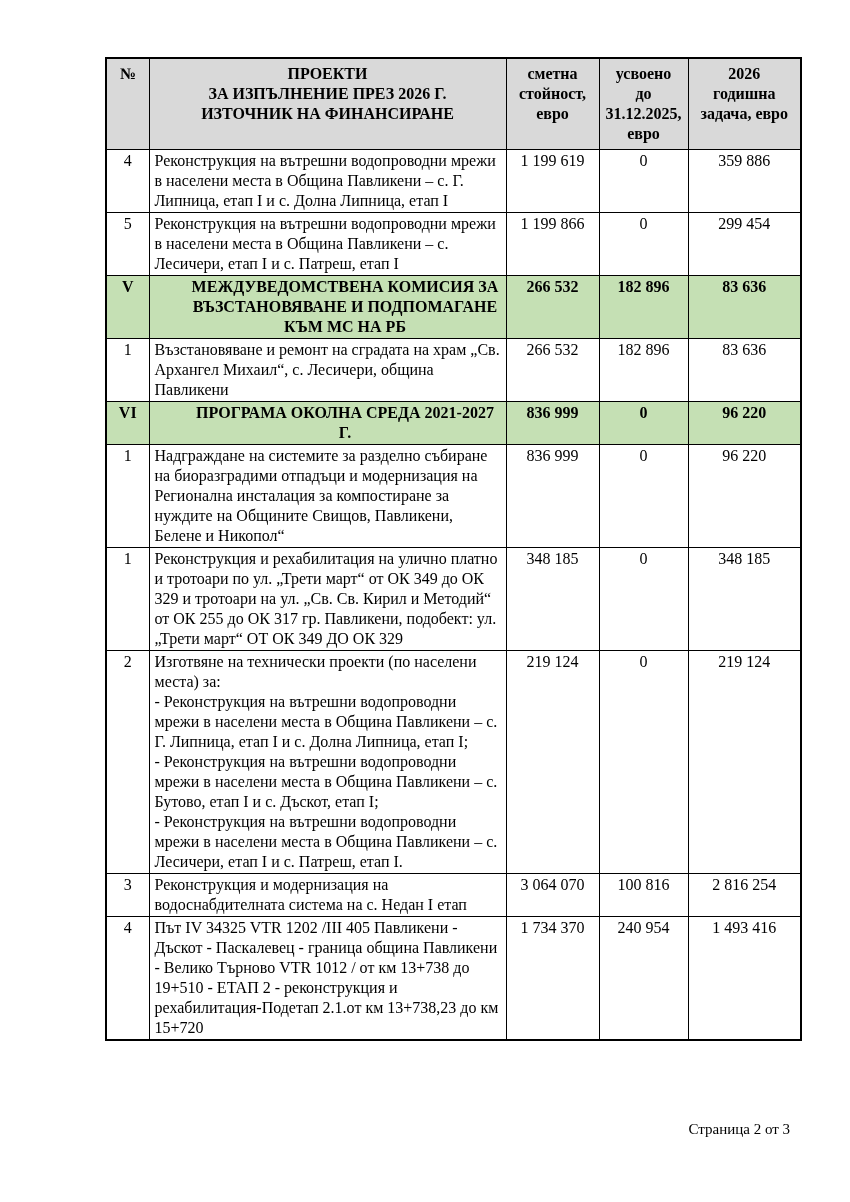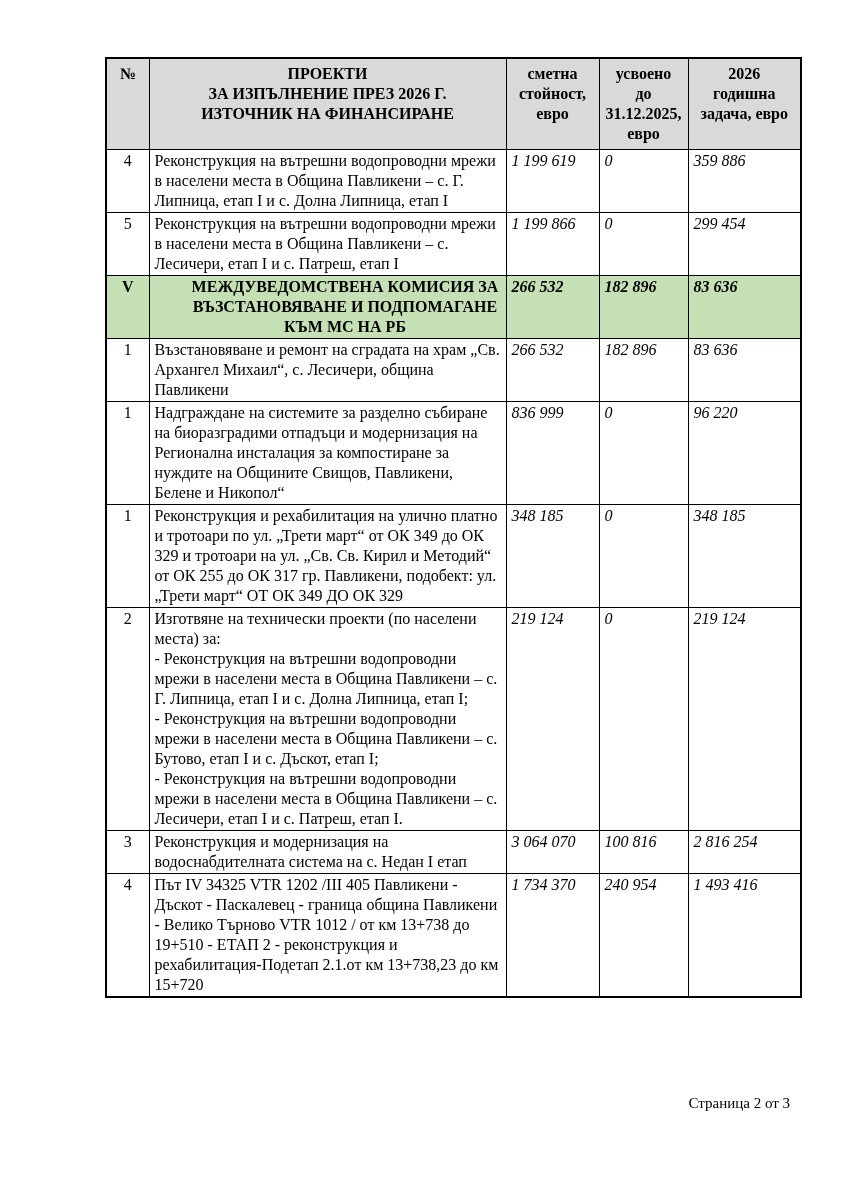--- a/index.html
+++ b/index.html
@@ -39,33 +39,33 @@
     text-align: center;
     white-space: pre-line;
     padding: 5px 2px;
     height: 78px;
   }
   table.projects td {
     padding: 1px 5px;
   }
   td.num  { text-align: center; padding: 1px 2px; }
   td.desc { text-align: left; white-space: pre-line; }
-  td.val  { text-align: left; font-style: italic; }
+  td.val  { text-align: center; }
   tr.section td {
     background: var(--section-bg, #c5e0b4);
     font-weight: bold;
   }
   tr.section td.desc {
     text-align: center;
     white-space: normal;
     padding-left: 40px;
   }
   .footer {
     position: absolute;
-    top: 1094px;
+    top: 1120px;
     right: 60px;
     font-size: 15px;
     line-height: 18px;
   }
 </style>
 </head>
 <body>
 
 <div class="page">
 
@@ -117,20 +117,27 @@
           <td class="val">182 896</td>
           <td class="val">83 636</td>
         </tr>
         <tr>
           <td class="num">1</td>
           <td class="desc">Възстановяване и ремонт на сградата на храм „Св. Архангел Михаил“, с. Лесичери, община Павликени</td>
           <td class="val">266 532</td>
           <td class="val">182 896</td>
           <td class="val">83 636</td>
         </tr>
+        <tr class="section">
+          <td class="num">VI</td>
+          <td class="desc">ПРОГРАМА ОКОЛНА СРЕДА 2021-2027 Г.</td>
+          <td class="val">836 999</td>
+          <td class="val">0</td>
+          <td class="val">96 220</td>
+        </tr>
         <tr>
           <td class="num">1</td>
           <td class="desc">Надграждане на системите за разделно събиране на биоразградими отпадъци и модернизация на Регионална инсталация за компостиране за нуждите на Общините Свищов, Павликени, Белене и Никопол“</td>
           <td class="val">836 999</td>
           <td class="val">0</td>
           <td class="val">96 220</td>
         </tr>
         <tr>
           <td class="num">1</td>
           <td class="desc">Реконструкция и рехабилитация на улично платно и тротоари по ул. „Трети март“ от ОК 349 до ОК 329 и тротоари на ул. „Св. Св. Кирил и Методий“ от ОК 255 до ОК 317 гр. Павликени, подобект: ул. „Трети март“ ОТ ОК 349 ДО ОК 329</td>

